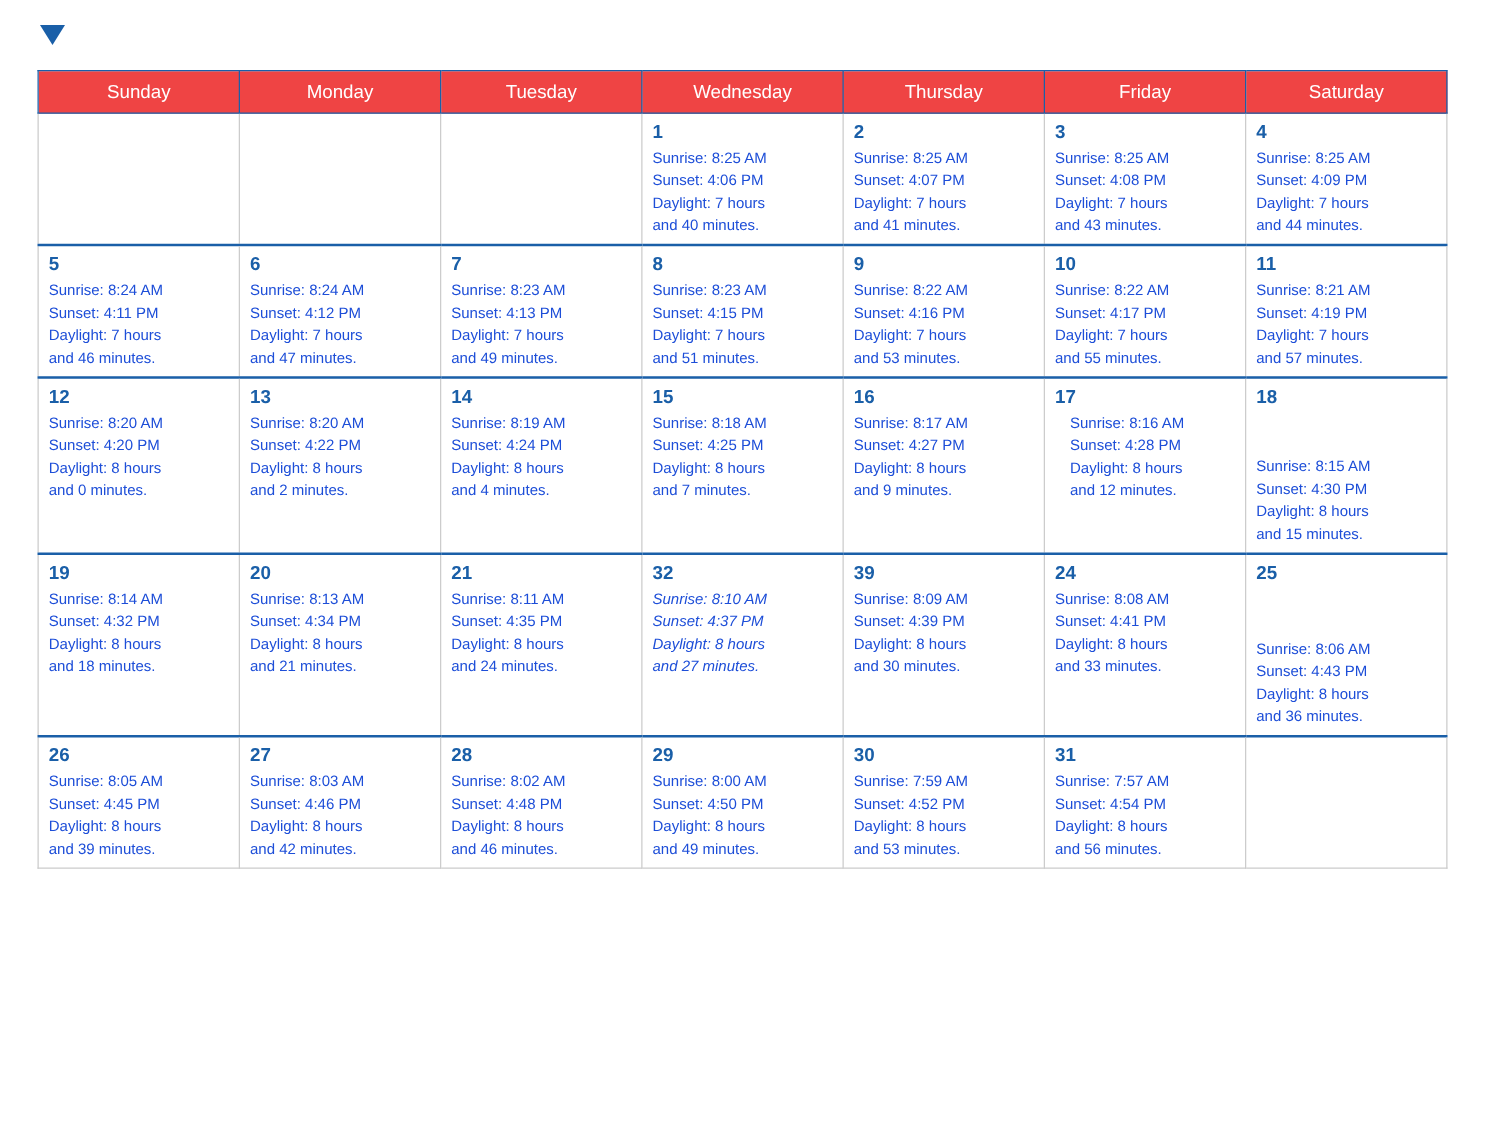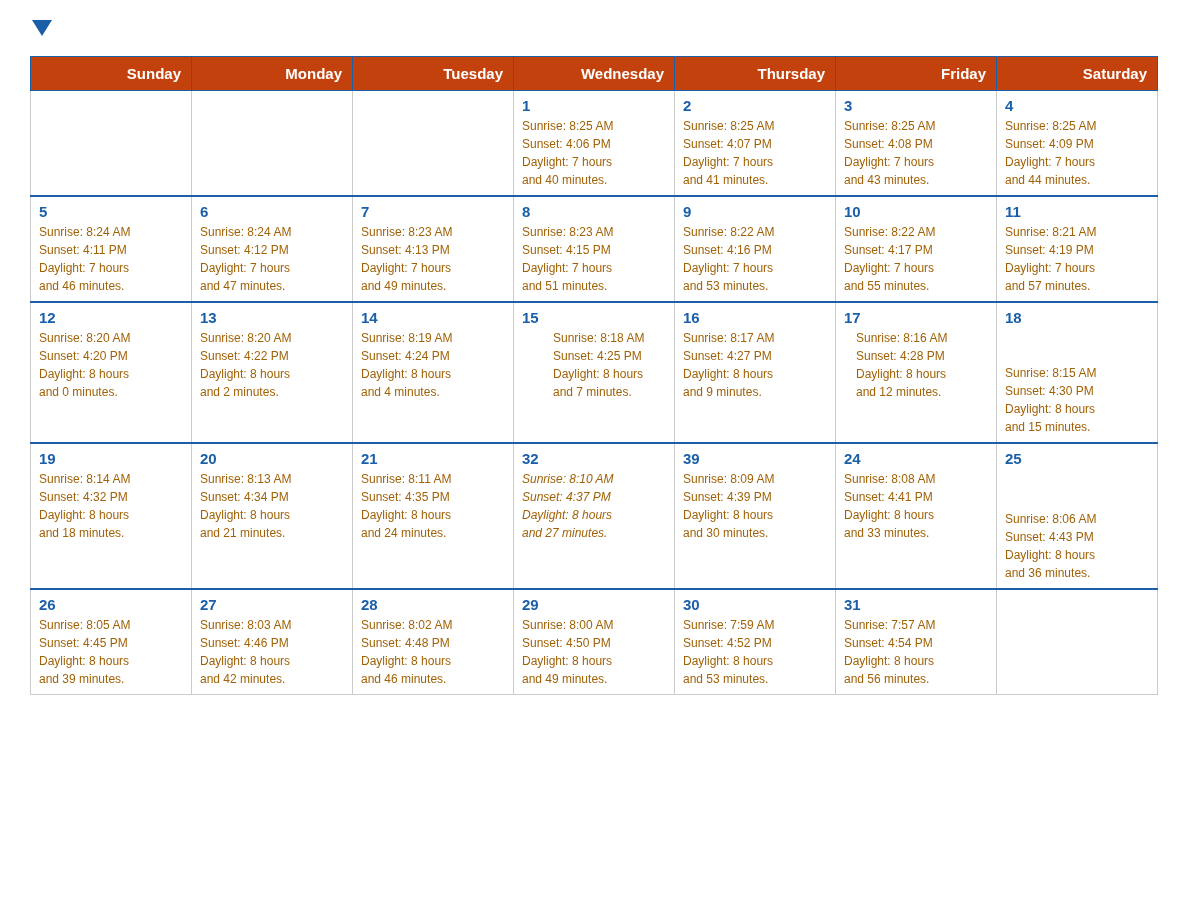--- a/index.html
+++ b/index.html
@@ -54,46 +54,46 @@
     .location {
       font-size: 20px;
       color: #555;
       margin-top: 4px;
     }
     .calendar {
       width: 100%;
       border-collapse: collapse;
     }
     .calendar th {
-      background-color: #c2410c;
+      background-color: #ef4444;
       color: #fff;
       font-size: 15px;
-      font-weight: bold;
+      font-weight: normal;
       padding: 8px 10px;
-      text-align: right;
+      text-align: center;
       border: 1px solid #1a5fa8;
     }
     .calendar td {
       border: 1px solid #ccc;
       vertical-align: top;
       padding: 6px 8px;
       width: 14.28%;
       min-height: 90px;
       font-size: 12.5px;
       color: #333;
     }
     .day-number {
       font-size: 15px;
       font-weight: bold;
       color: #1a5fa8;
       display: block;
       margin-bottom: 3px;
     }
     .day-info {
-      color: #a16207;
+      color: #1d4ed8;
       font-size: 12px;
       line-height: 1.5;
     }
     .empty-cell { background: #fff; }
     .calendar tbody tr td { border-bottom: 2px solid #1a5fa8; }
     .calendar tbody tr:last-child td { border-bottom: 1px solid #ccc; }
   </style>
 </head>
 <body>
 
@@ -226,21 +226,21 @@
         </td>
         <td>
           <span class="day-number">14</span>
           <div class="day-info" style="white-space: pre-line;">Sunrise: 8:19 AM
 Sunset: 4:24 PM
 Daylight: 8 hours
 and 4 minutes.</div>
         </td>
         <td>
           <span class="day-number">15</span>
-          <div class="day-info" style="white-space: pre-line; margin-left: 31px;">Sunrise: 8:18 AM
+          <div class="day-info" style="white-space: pre-line;">Sunrise: 8:18 AM
 Sunset: 4:25 PM
 Daylight: 8 hours
 and 7 minutes.</div>
         </td>
         <td>
           <span class="day-number">16</span>
           <div class="day-info" style="white-space: pre-line;">Sunrise: 8:17 AM
 Sunset: 4:27 PM
 Daylight: 8 hours
 and 9 minutes.</div>

